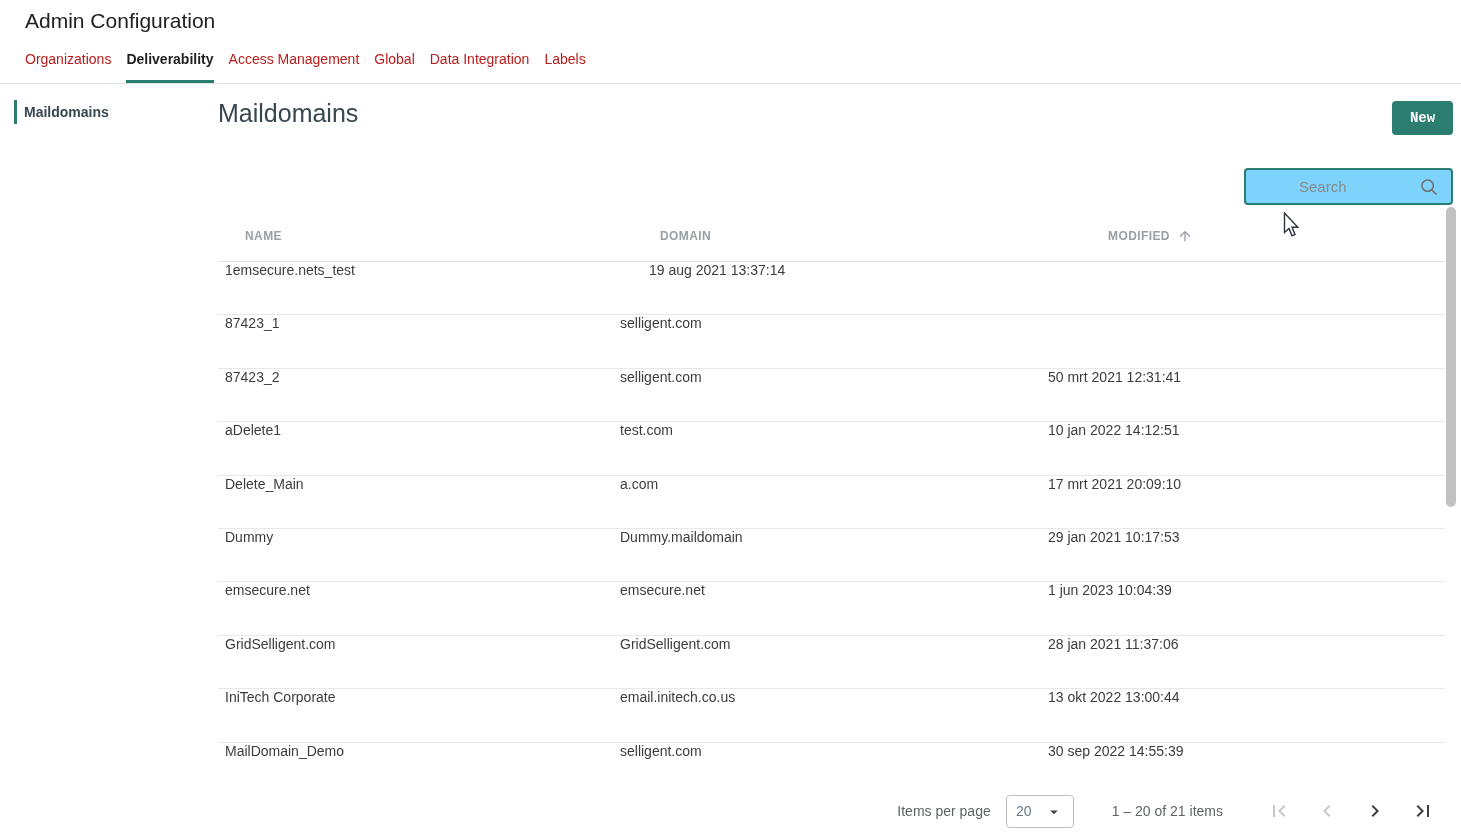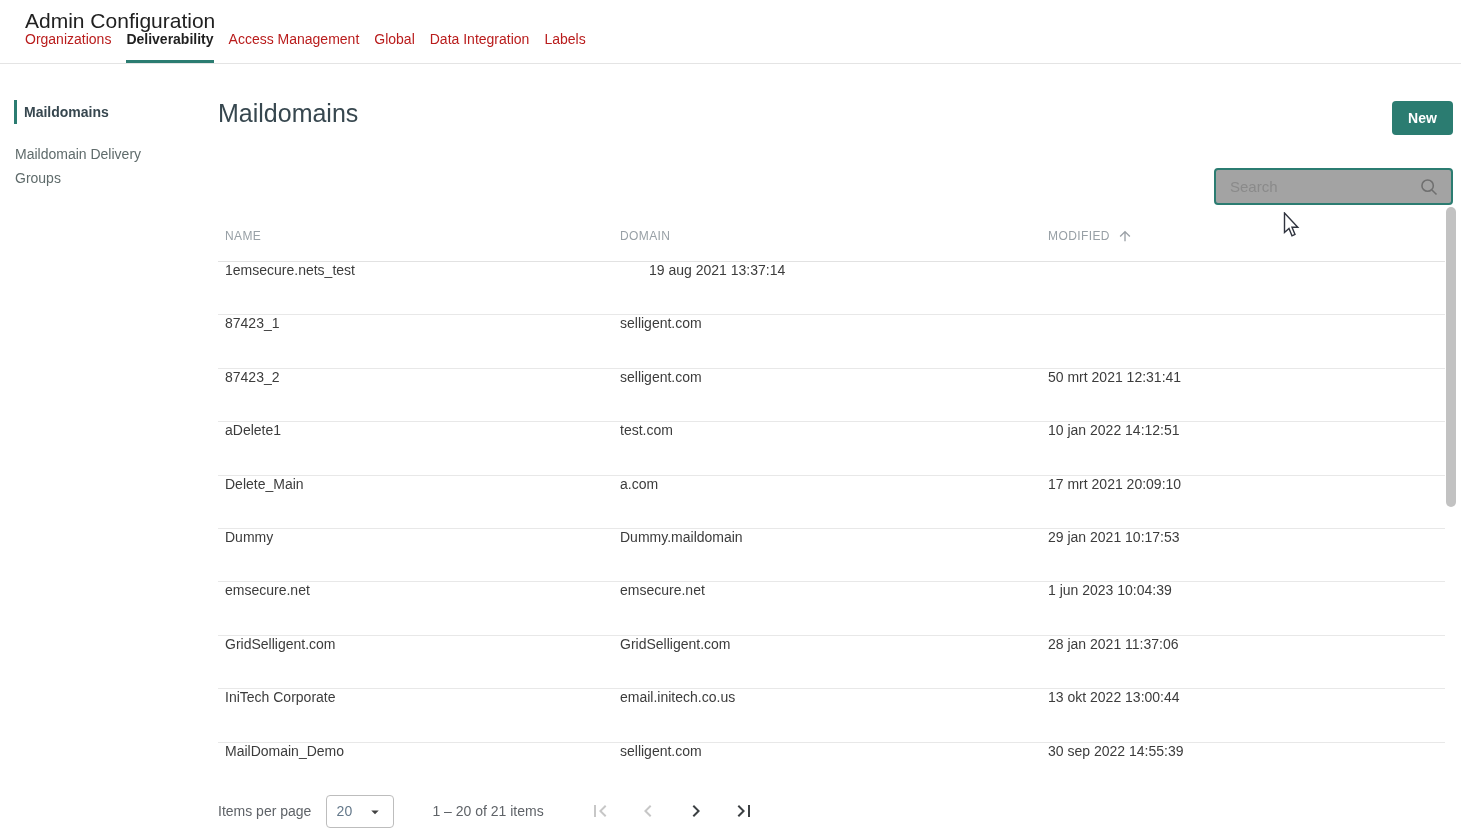--- a/index.html
+++ b/index.html
@@ -6,21 +6,21 @@
   html, body { width: 1461px; height: 837px; overflow: hidden; }
   body {
     font-family: "Liberation Sans", sans-serif;
     background: #ffffff;
     color: #3c3c3c;
     position: relative;
   }
 
   
   .app-header {
-    position: absolute; top: 0; left: 0; width: 1461px; height: 64px;
+    position: absolute; top: 0; left: 0; width: 1461px; height: 84px;
     background: #fff; border-bottom: 1px solid #e4e4e4;
   }
   .page-title {
     position: absolute; top: 9px; left: 25px;
     font-size: 21px; font-weight: 500; color: #212121;
   }
   .tabs {
     position: absolute; left: 25px; bottom: 0;
     display: flex; gap: 15px;
   }
@@ -52,61 +52,61 @@
   
   .main { position: absolute; top: 84px; left: 218px; right: 0; bottom: 0; }
   .main-heading {
     position: absolute; top: 15px; left: 0;
     font-size: 25px; font-weight: 400; color: #37474f;
   }
   .new-btn {
     position: absolute; top: 17px; right: 8px;
     width: 61px; height: 34px;
     background: #2b7c71; color: #ffffff; border: none; border-radius: 4px;
-    font-family: Liberation Sans, sans-serif; font-size: 14px; font-weight: 700; cursor: pointer;
+    font-family: Liberation Mono, monospace; font-size: 14px; font-weight: 700; cursor: pointer;
   }
   .search-box {
     position: absolute; top: 84px; right: 8px;
-    width: 239px; height: 37px;
+    width: 209px; height: 37px;
     border: 2px solid #2b7c71; border-radius: 4px;
-    background: #a3a3a3; display: flex; align-items: center;
+    background: #7dd3fc; display: flex; align-items: center; padding-left: 39px;
   }
   .search-input {
     flex: 1; border: none; outline: none; background: transparent;
     font-family: inherit; font-size: 15px; color: #424242;
     padding: 0 6px 0 14px; min-width: 0;
   }
   .search-input::placeholder { color: #8a8a8a; }
   .search-icon { width: 22px; height: 22px; margin-right: 11px; flex: none; }
 
   
   .table { position: absolute; top: 126px; left: 0; right: 16px; }
   .thead {
     display: flex; align-items: center; height: 52px;
     border-bottom: 1px solid #e2e2e2;
   }
   .th {
-    font-size: 12px; font-weight: 400; color: #98a0a6;
-    letter-spacing: 0.4px; display: flex; align-items: center;
+    font-size: 12px; font-weight: 700; color: #98a0a6;
+    letter-spacing: 0.4px; display: flex; align-items: center; margin-left: 20px;
   }
   .col-name { width: 402px; padding-left: 7px; }
   .col-domain { width: 399px; }
   .col-modified { flex: 1; padding-left: 29px; }
   .sort-arrow { width: 16px; height: 16px; margin-left: 7px; }
   .row {
     display: flex; height: 53.4px;
     border-bottom: 1px solid #e8e8e8;
     font-size: 14px; color: #3c3c3c; cursor: pointer;
   }
 
   
   .pager {
     position: absolute; bottom: 0; right: 0; left: 0; height: 52px;
     background: #fff; display: flex; align-items: center;
-    justify-content: flex-start; padding-right: 26px;
+    justify-content: flex-end; padding-right: 26px;
     font-size: 14px; color: #5f6368;
   }
   .pager-label { margin-right: 15px; }
   .page-size-select {
     width: 68px; height: 33px; border: 1px solid #bdbdbd; border-radius: 4px;
     display: flex; align-items: center; justify-content: center;
     gap: 14px; cursor: pointer; margin-right: 38px; background: #fff;
   }
   .page-size-value { font-size: 14px; color: #64788a; }
   .caret-down { width: 18px; height: 18px; margin-top: 2px; }
@@ -136,21 +136,20 @@
     <div class="tab active">Deliverability</div>
     <div class="tab">Access Management</div>
     <div class="tab">Global</div>
     <div class="tab">Data Integration</div>
     <div class="tab">Labels</div>
   </div>
 </div>
 
 <div class="sidebar">
   <div class="side-item active">Maildomains</div>
-  <div class="side-item">Maildomain Delivery Groups</div>
 </div>
 
 <div class="main">
   <div class="main-heading">Maildomains</div>
   <button class="new-btn">New</button>
 
   <div class="search-box">
     <input class="search-input" type="text" placeholder="Search" style="">
     <span class="search-icon">
       <svg viewBox="0 0 24 24" width="22" height="22" fill="none" stroke="#6f6f6f" stroke-width="1.7">

